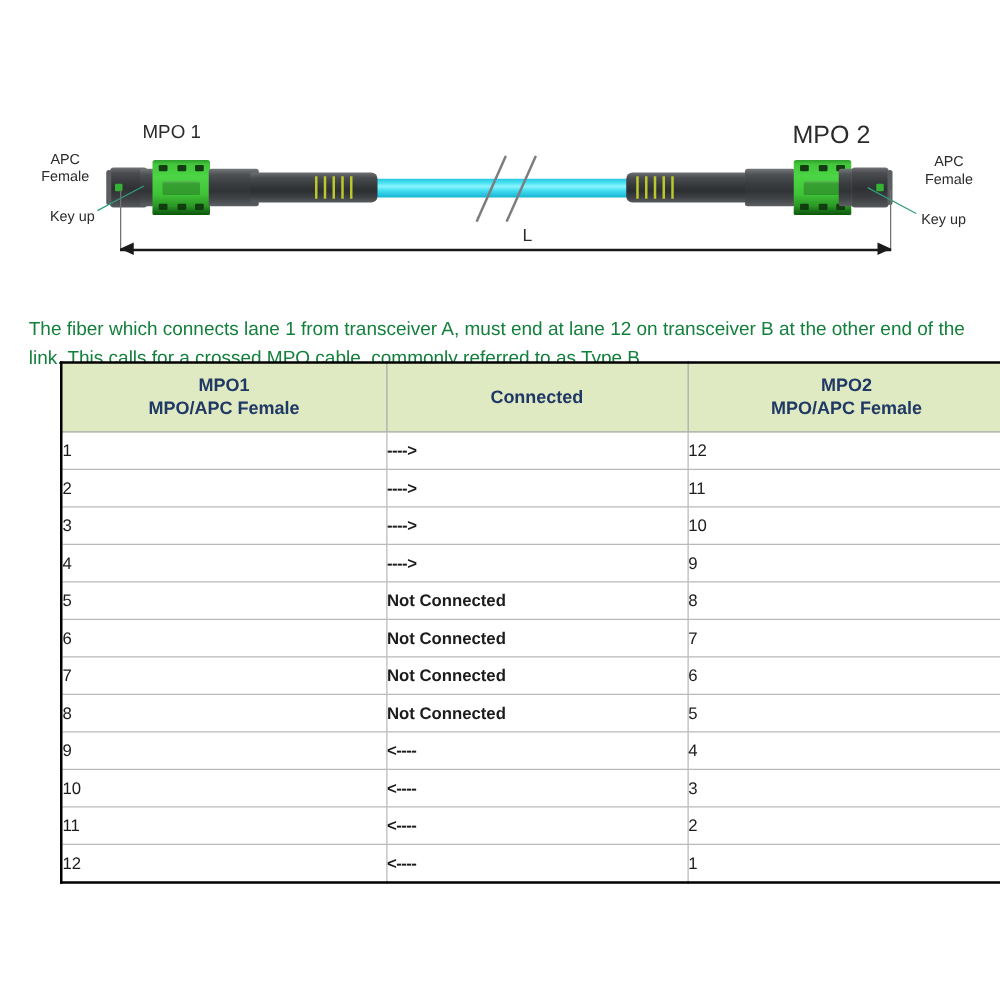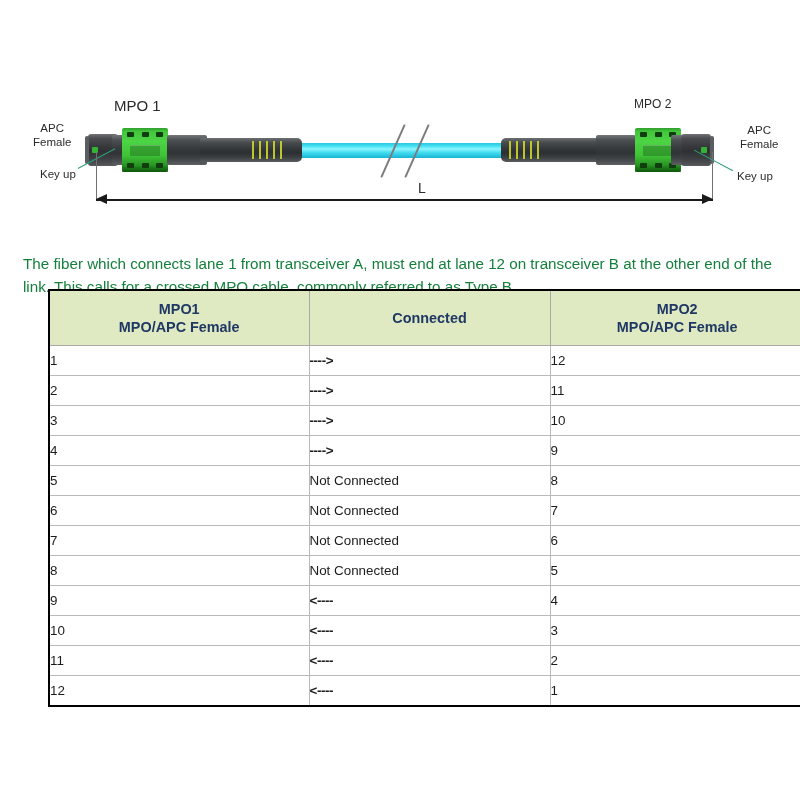--- a/index.html
+++ b/index.html
@@ -27,21 +27,21 @@
   .dlabel {
     position: absolute;
     font-size: 13.5px;
     color: #2b2b2b;
     white-space: pre;
     line-height: 1.18;
   }
   .dlabel.sm { font-size: 11.5px; }
 
   #mpo1-title { left: 114px; top: 97px; font-size: 15px; }
-  #mpo2-title { left: 634px; top: 97px; font-size: 12px; }
+  #mpo2-title { left: 634px; top: 97px; font-size: 20px; }
 
   #apc-left  { left: 33px;  top: 122px; text-align: center; }
   #apc-right { left: 740px; top: 124px; text-align: center; }
   #keyup-left  { left: 40px;  top: 168px; }
   #keyup-right { left: 737px; top: 170px; }
 
   #len-label { left: 418px; top: 180px; font-size: 14px; }
 
   
   .connector { position: absolute; top: 126px; height: 48px; }
@@ -237,21 +237,21 @@
     font-weight: bold;
     font-size: 14.4px;
     text-align: center;
     height: 54px;
     line-height: 1.28;
     border-color: #a9a9a9;
   }
   #conn-table tbody td { height: 29px; }
   .cell-pad { padding-left: 9px; }
   .cell-arrow { padding-left: 9px; font-weight: bold; letter-spacing: -0.4px; }
-  .cell-arrow.nc { font-weight: normal; letter-spacing: 0; }
+  .cell-arrow.nc { font-weight: bold; letter-spacing: 0; }
   col.c1 { width: 260px; }
   col.c2 { width: 241px; }
   col.c3 { width: 255px; }
   #conn-table { border: 2px solid #000000; margin-left: 26px; }
 </style>
 </head>
 <body>
 
 <div id="diagram">
 

